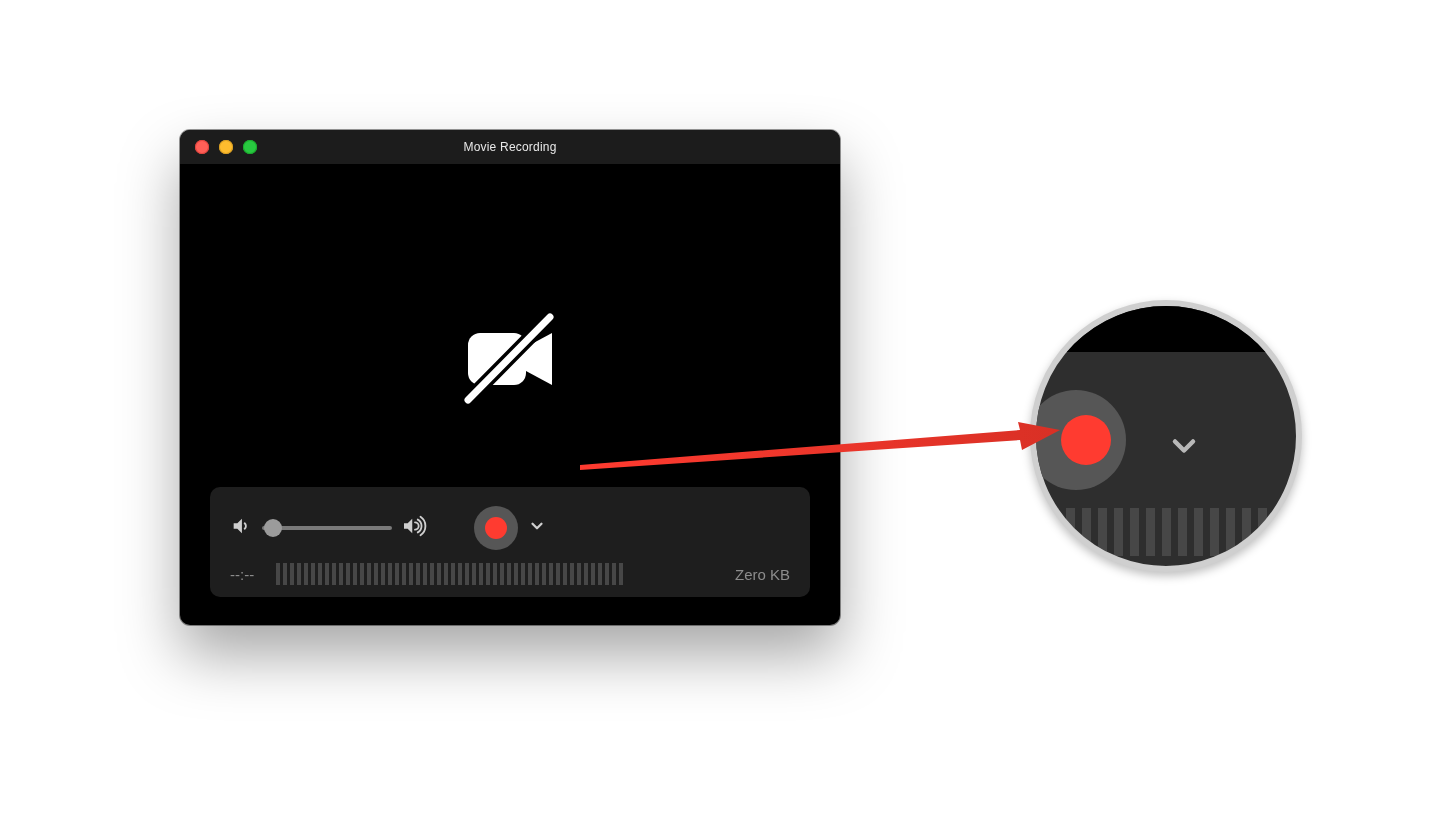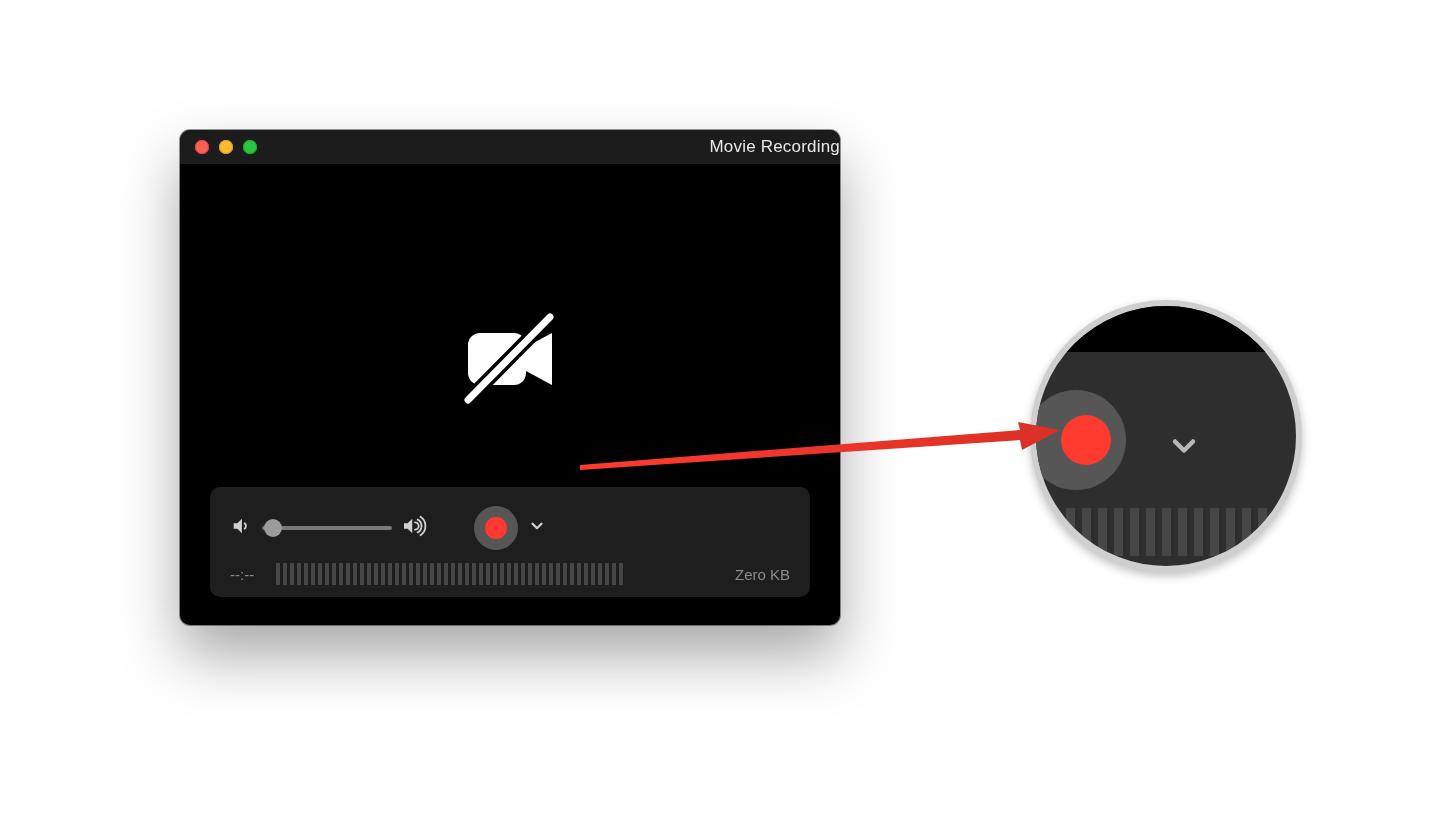--- a/index.html
+++ b/index.html
@@ -40,23 +40,23 @@
     gap: 10px;
     margin-left: 15px;
   }
   .tl { width: 14px; height: 14px; border-radius: 50%; }
   .tl.red    { background: #ff5f57; box-shadow: inset 0 0 0 1px #e0443e; }
   .tl.yellow { background: #febc2e; box-shadow: inset 0 0 0 1px #d89e22; }
   .tl.green  { background: #28c840; box-shadow: inset 0 0 0 1px #1aaa2c; }
   .win-title {
     position: absolute;
     left: 0; right: 0;
-    text-align: right;
+    text-align: center;
     color: #e8e8e8;
-    font-size: 17px;
+    font-size: 12px;
     letter-spacing: 0.2px;
   }
 
   .content {
     flex: 1 1 auto;
     position: relative;
   }
 
   
   .cam-off {

